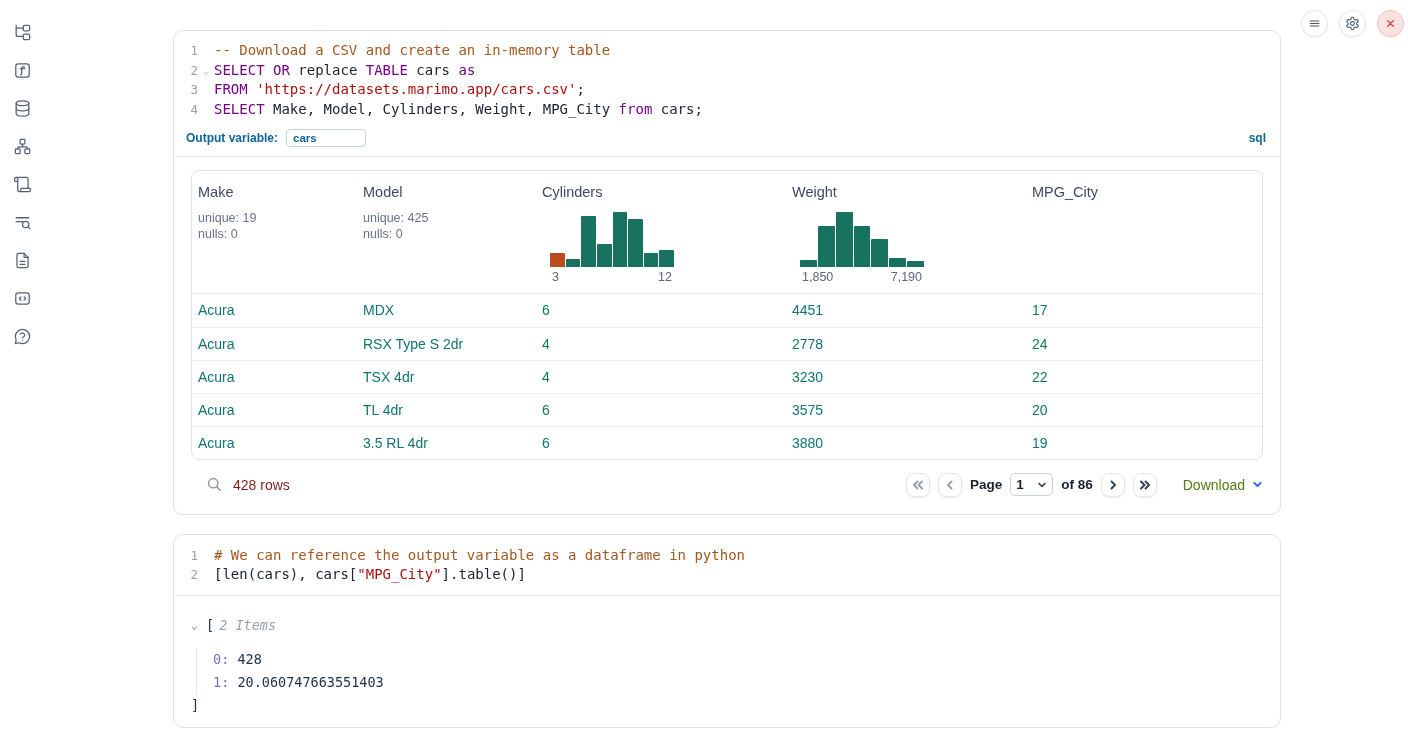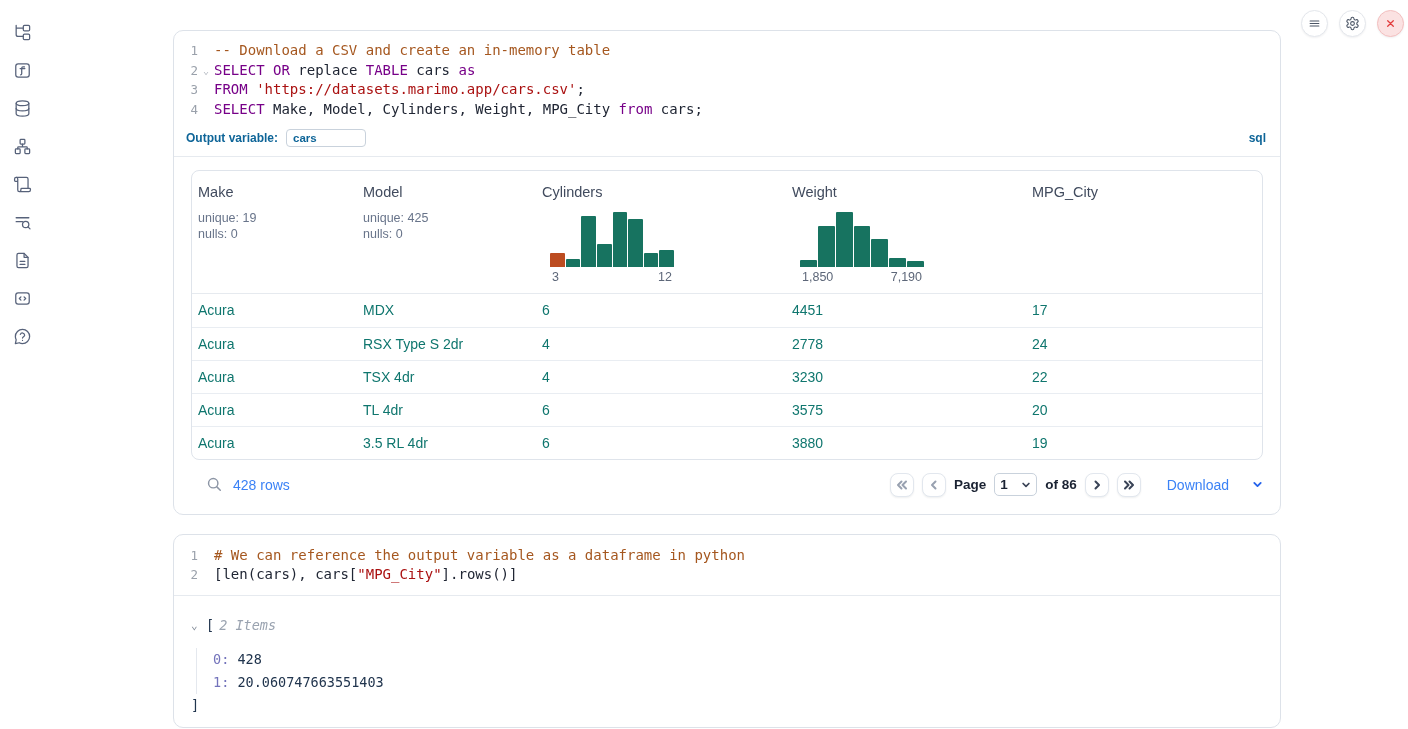--- a/index.html
+++ b/index.html
@@ -53,30 +53,30 @@
   .bar{flex:1;border-radius:1px 1px 0 0}
   .hist-axis{display:flex;justify-content:space-between;font-size:12.5px;color:#5d6779;margin-top:3px;padding:0 2px}
   .tr{display:grid;grid-template-columns:165px 179px 250px 240px 1fr;height:33px;align-items:center;font-size:14px;color:#0f766e;border-top:1px solid #e9edf2}
   .tr:first-child{border-top:none}
   .td{padding:0 6px;white-space:nowrap;overflow:hidden}
 
   
   .table-footer{display:flex;align-items:center;margin-top:8px;height:34px;padding-left:15px}
   .search-btn{background:none;border:none;display:flex;cursor:pointer}
   .search-btn svg{width:17px;height:17px;stroke:#8c95a5;fill:none;stroke-width:1.7;stroke-linecap:round}
-  .rows-count{margin-left:10px;font-size:14px;color:#3b82f6}
+  .rows-count{margin-left:10px;font-size:14px;color:#7f1d1d}
   .pager{margin-left:auto;display:flex;align-items:center;gap:8px}
   .pg-btn{width:24px;height:24px;border-radius:8px;border:1px solid #e2e7ee;background:#fff;box-shadow:0 1px 2px rgba(16,24,40,.07);display:flex;align-items:center;justify-content:center;cursor:pointer}
   .pg-btn svg{width:12px;height:12px;stroke:#394356;fill:none;stroke-width:2;stroke-linecap:round;stroke-linejoin:round}
   .pg-btn.disabled svg{stroke:#98a1b0}
   .pg-text{font-size:13.5px;color:#1a2232;font-weight:700}
   .page-select{height:23px;min-width:43px;border:1px solid #c9d2dc;border-radius:5px;display:flex;align-items:center;justify-content:space-between;padding:0 5px;background:#fff;cursor:pointer}
   .page-select .pg-text{font-weight:600}
   .page-select svg{width:10px;height:10px;stroke:#394356;stroke-width:2;fill:none;stroke-linecap:round;stroke-linejoin:round}
-  .download{margin-left:18px;display:flex;align-items:center;gap:23px;color:#3b82f6;font-size:14px;font-weight:500;cursor:pointer;background:none;border:none}
+  .download{margin-left:18px;display:flex;align-items:center;gap:7px;color:#4d7c0f;font-size:14px;font-weight:500;cursor:pointer;background:none;border:none}
   .download svg{width:11px;height:11px;stroke:#2563eb;stroke-width:2;fill:none;stroke-linecap:round;stroke-linejoin:round}
 
   
   .py-output{padding:20px 17px 14px;font-family:"DejaVu Sans Mono",monospace;font-size:13.5px;color:#21354e}
   .tree-head{display:flex;align-items:center;gap:5px;height:18px}
   .tree-chevron{color:#7d8694;font-size:11px;line-height:11px;cursor:pointer;width:10px}
   .tree-muted{color:#9aa3b0;font-style:italic}
   .tree-body{margin-left:5px;border-left:1px solid #e4e8ee;padding-left:16px;margin-top:14px}
   .tree-entry{line-height:23px}
   .tree-key{color:#7373bb}
@@ -344,21 +344,21 @@
   <section class="cell">
     <div class="editor" style="padding:11px 0 10px">
         <div class="code-line">
           <span class="gutter">1</span>
           <span class="fold"></span>
           <span class="code-text"><span class="tok-comment"># We can reference the output variable as a dataframe in python</span></span>
         </div>
         <div class="code-line">
           <span class="gutter">2</span>
           <span class="fold"></span>
-          <span class="code-text"><span class="tok-plain">[len(cars), cars[</span><span class="tok-str">"MPG_City"</span><span class="tok-plain">].rows()]</span></span>
+          <span class="code-text"><span class="tok-plain">[len(cars), cars[</span><span class="tok-str">"MPG_City"</span><span class="tok-plain">].table()]</span></span>
         </div>
       </div>
     <div class="cell-divider"></div>
     <div class="py-output">
       <div class="tree">
         <div class="tree-head">
           <span class="tree-chevron">⌄</span>
           <span>[</span>
           <span class="tree-muted">2 Items</span>
         </div>

